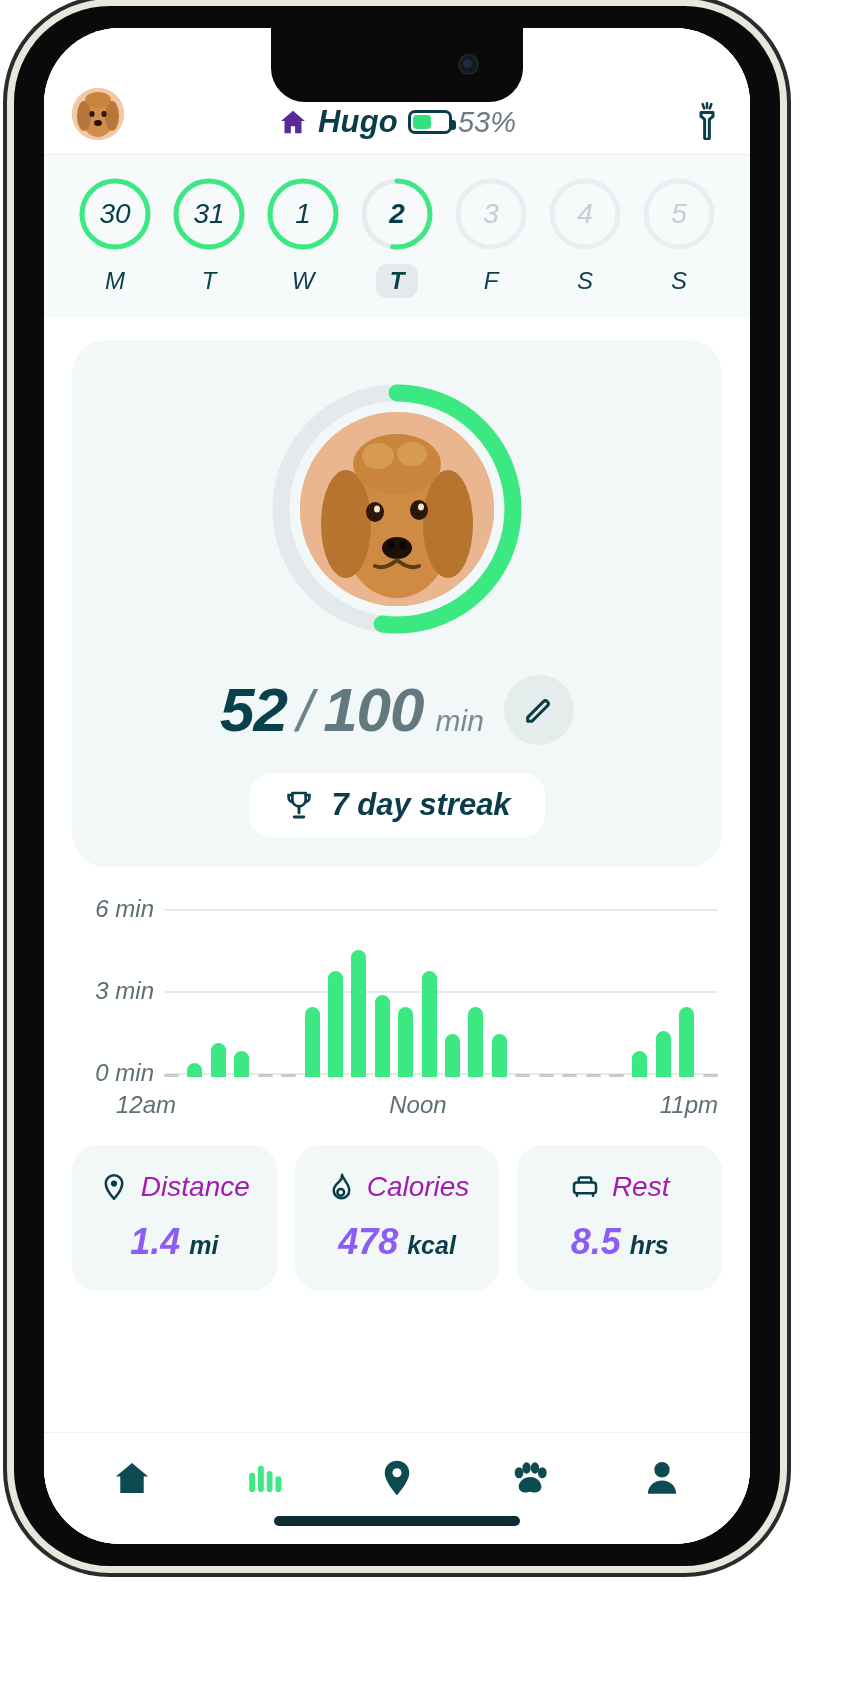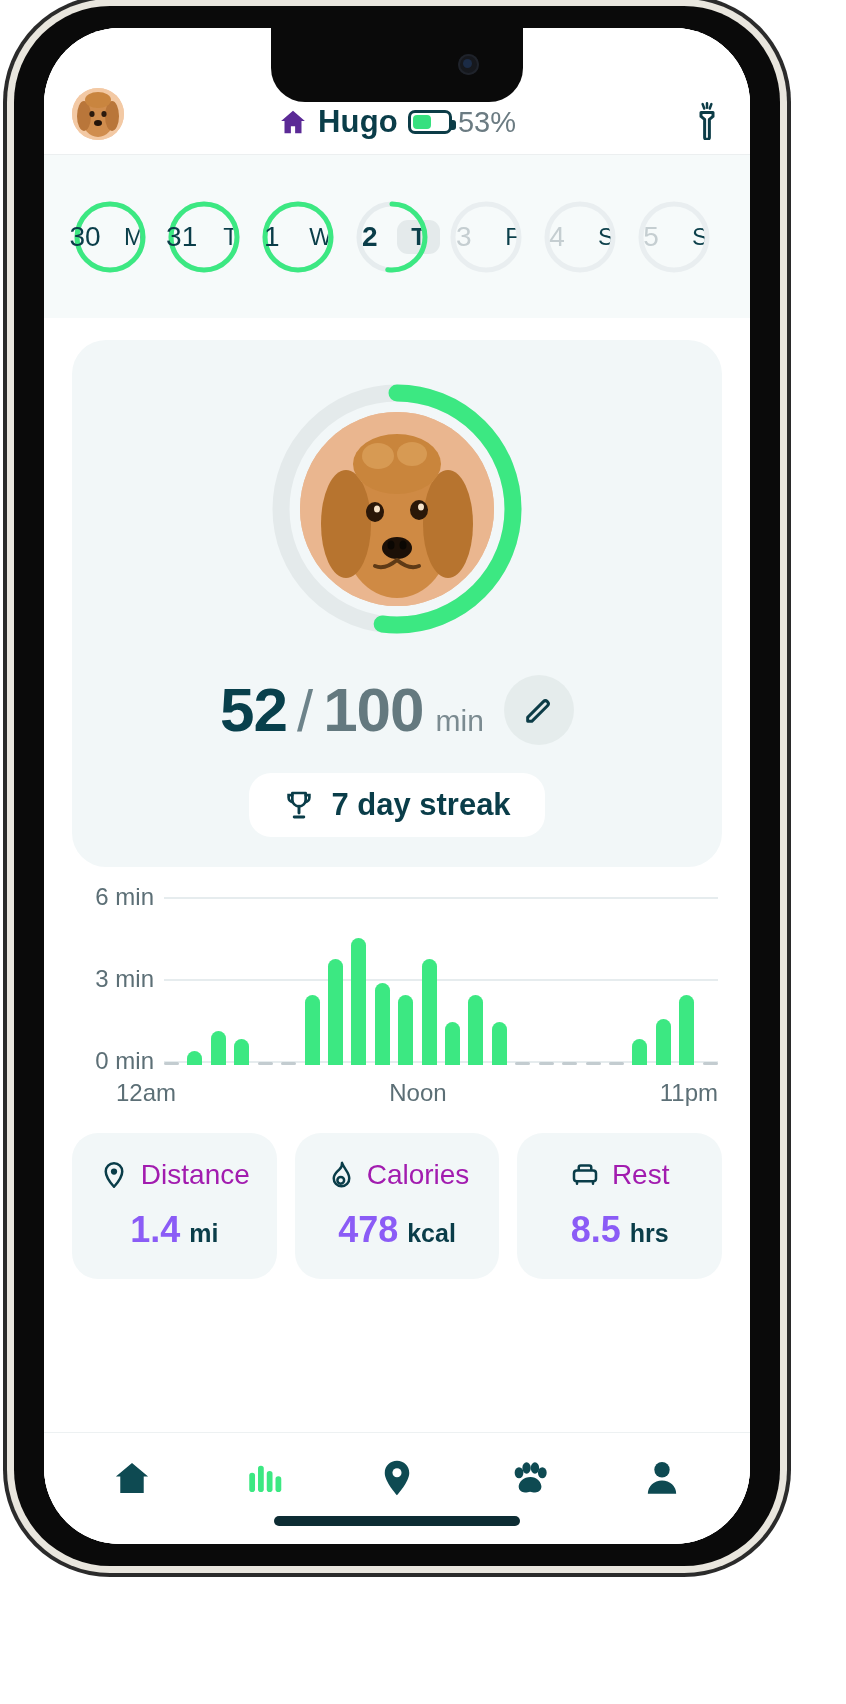--- a/index.html
+++ b/index.html
@@ -8,20 +8,21 @@
     background: #ffffff;
     font-family: "Liberation Sans", sans-serif;
     overflow: hidden;
   }
 
   
   #frame {
     position: absolute; left: 0; top: 0;
     width: 846px; height: 1704px;
     background: #ffffff;
+    font-style: italic;
   }
   .phone-outer {
     position: absolute;
     left: 14px; top: 6px;
     width: 766px; height: 1560px;
     border-radius: 96px;
     background: #0a0a0a;
     box-shadow: 0 0 0 7px #e9e6de, 0 0 0 11px #2b2b2b;
   }
   .phone-screen {
@@ -124,21 +125,21 @@
   
   .daystrip {
     flex: 0 0 164px;
     background: #f6fafa;
     border-top: 1px solid #eceff0;
     display: flex; align-items: center; justify-content: space-between;
     padding: 0 28px;
   }
   .day {
     width: 86px;
-    display: flex; flex-direction: row; align-items: center; gap: 12px;
+    display: flex; flex-direction: column; align-items: center; gap: 12px;
   }
   .ring-wrap { position: relative; width: 76px; height: 76px; }
   .ring-wrap svg { position: absolute; left: 0; top: 0; }
   .ring-num {
     position: absolute; inset: 0;
     display: flex; align-items: center; justify-content: center;
     font-size: 28px; font-weight: 400; color: #0a3d49;
   }
   .day.today .ring-num { font-weight: 700; }
   .day.future .ring-num { color: #c5ced1; }
@@ -194,21 +195,21 @@
     background: #ffffff;
     border-radius: 22px;
     padding: 14px 34px;
     display: flex; align-items: center; gap: 16px;
   }
   .streak svg { width: 32px; height: 32px; display: block; }
   .streak-text { font-size: 31px; font-weight: 700; color: #0a3d49; }
 
   
   .chart-block {
-    margin-top: 30px;
+    margin-top: 42px;
     display: flex;
     padding-right: 4px;
   }
   .y-axis {
     width: 92px; flex: 0 0 92px;
     position: relative; height: 168px;
   }
   .y-tick {
     position: absolute; right: 10px;
     font-size: 24px; color: #5c6f76; transform: translateY(-50%);

